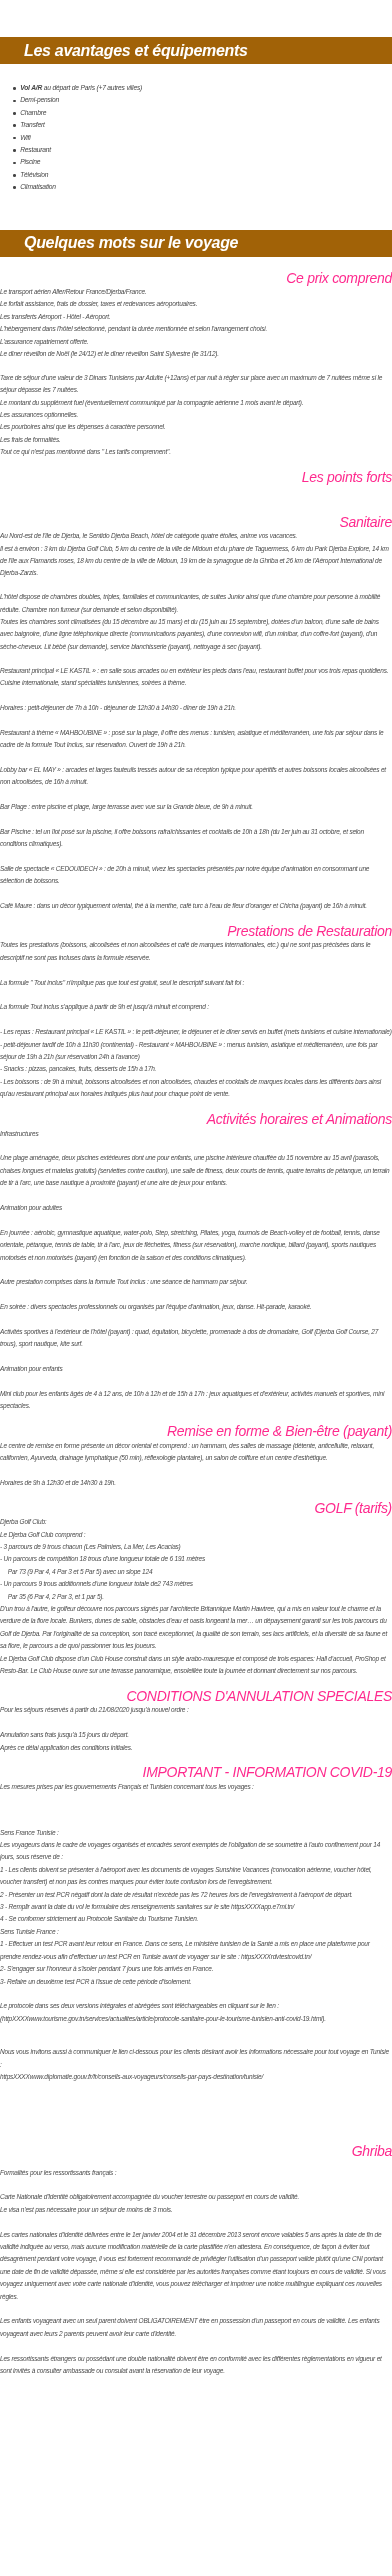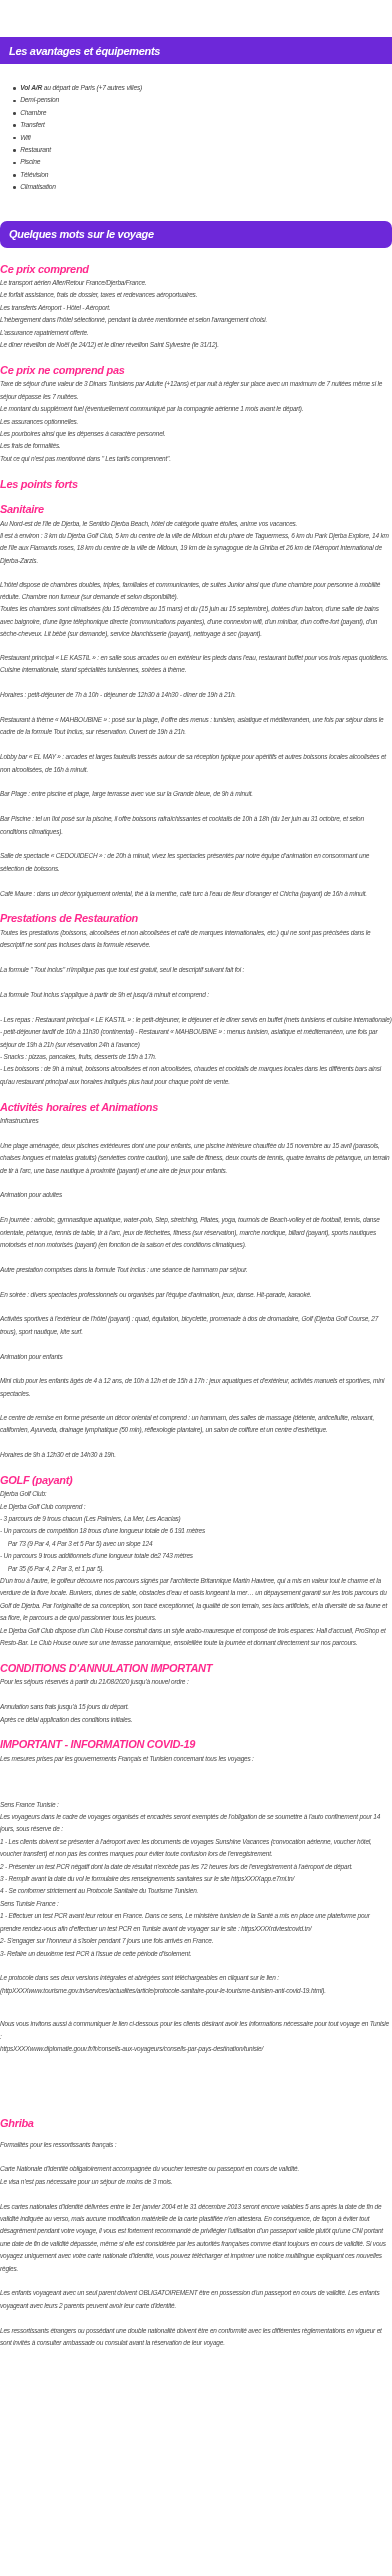--- a/index.html
+++ b/index.html
@@ -1,29 +1,29 @@
 <!DOCTYPE html>
 <html style="font-size:8.3px"><head>
 <meta charset="utf-8">
 <style>
   html, body { margin: 0; padding: 0; background: #ffffff; }
   body { width: 392px; font-family: "Liberation Sans", "DejaVu Sans", sans-serif; color: #4a4a4a; }
   .page { width: 392px; }
   .banner {
-    background: #6d28d9; color: #ffffff; height: 27.4px; display: flex; align-items: center;
-    padding-left: 9px; font-style: italic; font-size: 11px; letter-spacing: -0.3px; margin: 0;
+    background: #a16207; color: #ffffff; height: 27.4px; display: flex; align-items: center;
+    padding-left: 24px; font-style: italic; font-size: 16px; letter-spacing: -0.3px; margin: 0;
   }
   .banner.b1 { margin-top: 37px; }
-  .banner.b2 { margin-top: 27px; border-radius: 7px; }
+  .banner.b2 { margin-top: 36px; }
   ul.features { list-style: none; margin: 17.6px 0 0 0; padding: 0 0 0 13px; }
   ul.features li { font-style: italic; font-size: 6.7px; line-height: 12.4px; color: #444; position: relative; padding-left: 7.2px; letter-spacing: -0.2px; }
   ul.features li::before { content: ""; position: absolute; left: 0; top: 5.2px; width: 2.6px; height: 2.6px; border-radius: 50%; background: #444; }
   ul.features li b { font-weight: bold; }
   .content { padding: 0; margin-top: 13.5px; }
-  h2.sec { color: #ff2a8e; font-style: italic; font-weight: bold; font-size: 11px; margin: 0 0 1px 0; letter-spacing: -0.3px; line-height: 14.5px; }
+  h2.sec { color: #ff2a8e; font-style: italic; font-weight: normal; font-size: 14px; margin: 0 0 1px 0; letter-spacing: -0.3px; line-height: 14.5px; text-align: right; }
   .sec-block { margin-bottom: 11.4px; }
   p.t { margin: 0; font-style: italic; font-size: 6.5px; line-height: 12.4px; color: #4a4a4a; letter-spacing: -0.2px; }
   p.t.gap { margin-top: 12.4px; }
   p.t.ind { padding-left: 7.8px; }
   .spacer-md { height: 21px; }
   .spacer-lg { height: 49px; }
 </style>
 </head>
 <body>
 
@@ -50,30 +50,29 @@
       <h2 class="sec">Ce prix comprend</h2>
       <p class="t">Le transport aérien Aller/Retour  France/Djerba/France.</p>
       <p class="t">Le forfait assistance, frais de dossier, taxes et redevances aéroportuaires.</p>
       <p class="t">Les transferts Aéroport - Hôtel - Aéroport.</p>
       <p class="t">L'hébergement dans l'hôtel sélectionné, pendant la durée mentionnée et selon l'arrangement choisi.</p>
       <p class="t">L'assurance rapatriement offerte.</p>
       <p class="t">Le dîner réveillon de Noël (le 24/12) et le dîner réveillon Saint Sylvestre (le 31/12).</p>
     </div>
 
     <div class="sec-block">
-      <h2 class="sec">Ce prix ne comprend pas</h2>
       <p class="t">Taxe de séjour d'une valeur de 3 Dinars Tunisiens par Adulte (+12ans) et par nuit à régler sur place avec un maximum de 7 nuitées même si le séjour dépasse les 7 nuitées.</p>
       <p class="t">Le montant du supplément fuel (éventuellement communiqué par la compagnie aérienne 1 mois avant le départ).</p>
       <p class="t">Les assurances optionnelles.</p>
       <p class="t">Les pourboires ainsi que les dépenses à caractère personnel.</p>
       <p class="t">Les frais de formalités.</p>
       <p class="t">Tout ce qui n'est pas mentionné dans " Les tarifs comprennent".</p>
     </div>
 
-    <div class="sec-block" style="margin-bottom:11px;">
+    <div class="sec-block" style="margin-bottom:30px;">
       <h2 class="sec">Les points forts</h2>
     </div>
 
     <div class="sec-block">
       <h2 class="sec">Sanitaire</h2>
       <p class="t">Au Nord-est de l’île de Djerba, le Sentido Djerba Beach, hôtel de catégorie quatre étoiles, anime vos vacances.</p>
       <p class="t">Il est à environ : 3 km du Djerba Golf Club, 5 km du centre de la ville de Midoun et du phare de Taguermess, 6 km du Park Djerba Explore, 14 km de l'île aux Flamands roses, 18 km du centre de la ville de Midoun, 19 km de la synagogue de la Ghriba et 26 km de l’Aéroport International de Djerba-Zarzis.</p>
     </div>
 
     <div class="sec-block">
@@ -109,40 +108,41 @@
       <p class="t gap">Animation pour adultes</p>
       <p class="t gap">En journée : aérobic, gymnastique aquatique, water-polo, Step, stretching, Pilates, yoga, tournois de Beach-volley et de football, tennis, danse orientale, pétanque, tennis de table, tir à l’arc, jeux de fléchettes, fitness (sur réservation), marche nordique, billard (payant), sports nautiques motorisés et non motorisés (payant) (en fonction de la saison et des conditions climatiques).</p>
       <p class="t gap">Autre prestation comprises dans la formule Tout inclus : une séance de hammam par séjour.</p>
       <p class="t gap">En soirée : divers spectacles professionnels ou organisés par l'équipe d'animation, jeux, danse. Hit-parade, karaoké.</p>
       <p class="t gap">Activités sportives à l’extérieur de l’hôtel (payant) : quad, équitation, bicyclette, promenade à dos de dromadaire, Golf (Djerba Golf Course, 27 trous), sport nautique, kite surf.</p>
       <p class="t gap">Animation pour enfants</p>
       <p class="t gap">Mini club pour les enfants âgés de 4 à 12 ans, de 10h à 12h et de 15h à 17h : jeux aquatiques et d’extérieur, activités manuels et sportives, mini spectacles.</p>
     </div>
 
     <div class="sec-block">
+      <h2 class="sec">Remise en forme &amp; Bien-être (payant)</h2>
       <p class="t">Le centre de remise en forme présente un décor oriental et comprend : un hammam, des salles de massage (détente, anticellulite, relaxant, californien, Ayurveda, drainage lymphatique (50 min), réflexologie plantaire), un salon de coiffure et un centre d’esthétique.</p>
       <p class="t gap">Horaires de 9h à 12h30 et de 14h30 à 19h.</p>
     </div>
 
     <div class="sec-block">
-      <h2 class="sec">GOLF (payant)</h2>
+      <h2 class="sec">GOLF (tarifs)</h2>
       <p class="t">Djerba  Golf Club:</p>
       <p class="t">Le Djerba Golf Club comprend :</p>
       <p class="t">-    3 parcours de 9  trous chacun (Les Palmiers, La Mer, Les Acacias)</p>
       <p class="t">-    Un parcours de compétition 18 trous d’une longueur totale de 6 191 mètres</p>
       <p class="t ind">Par 73 (9 Par 4, 4 Par 3 et  5 Par 5) avec un slope 124</p>
       <p class="t">-    Un parcours 9 trous additionnels d’une longueur totale de2 743 mètres</p>
       <p class="t ind">Par 35 (6 Par 4, 2 Par 3, et 1 par 5).</p>
       <p class="t">D’un trou à l’autre, le golfeur découvre nos parcours signés par l’architecte Britannique Martin Hawtree, qui a mis en valeur tout le charme et la verdure de la flore locale. Bunkers, dunes de sable, obstacles d’eau et oasis longeant la mer… un dépaysement garanti sur les trois parcours du Golf de Djerba. Par l’originalité de sa conception, son tracé exceptionnel, la qualité de son terrain, ses lacs artificiels, et la diversité de sa faune et sa flore, le parcours a de quoi passionner tous les joueurs.</p>
       <p class="t">Le Djerba Golf Club dispose d’un Club House construit dans un style arabo-mauresque et composé de trois espaces: Hall d’accueil, ProShop et Resto-Bar. Le Club House ouvre sur une terrasse panoramique, ensoleillée toute la journée et donnant directement sur nos parcours.</p>
     </div>
 
 
     <div class="sec-block">
-      <h2 class="sec">CONDITIONS D'ANNULATION IMPORTANT</h2>
+      <h2 class="sec">CONDITIONS D'ANNULATION SPECIALES</h2>
       <p class="t">Pour les séjours réservés à partir du 21/08/2020 jusqu’à nouvel ordre :</p>
       <p class="t gap">Annulation sans frais jusqu’à 15 jours du départ.</p>
       <p class="t">Après ce délai application des conditions initiales.</p>
     </div>
 
     <div class="sec-block">
       <h2 class="sec">IMPORTANT - INFORMATION COVID-19</h2>
       <p class="t">Les mesures prises par les gouvernements Français et Tunisien concernant tous les voyages :</p>
       <div class="spacer-md"></div>
       <p class="t gap">Sens France Tunisie  :</p>

